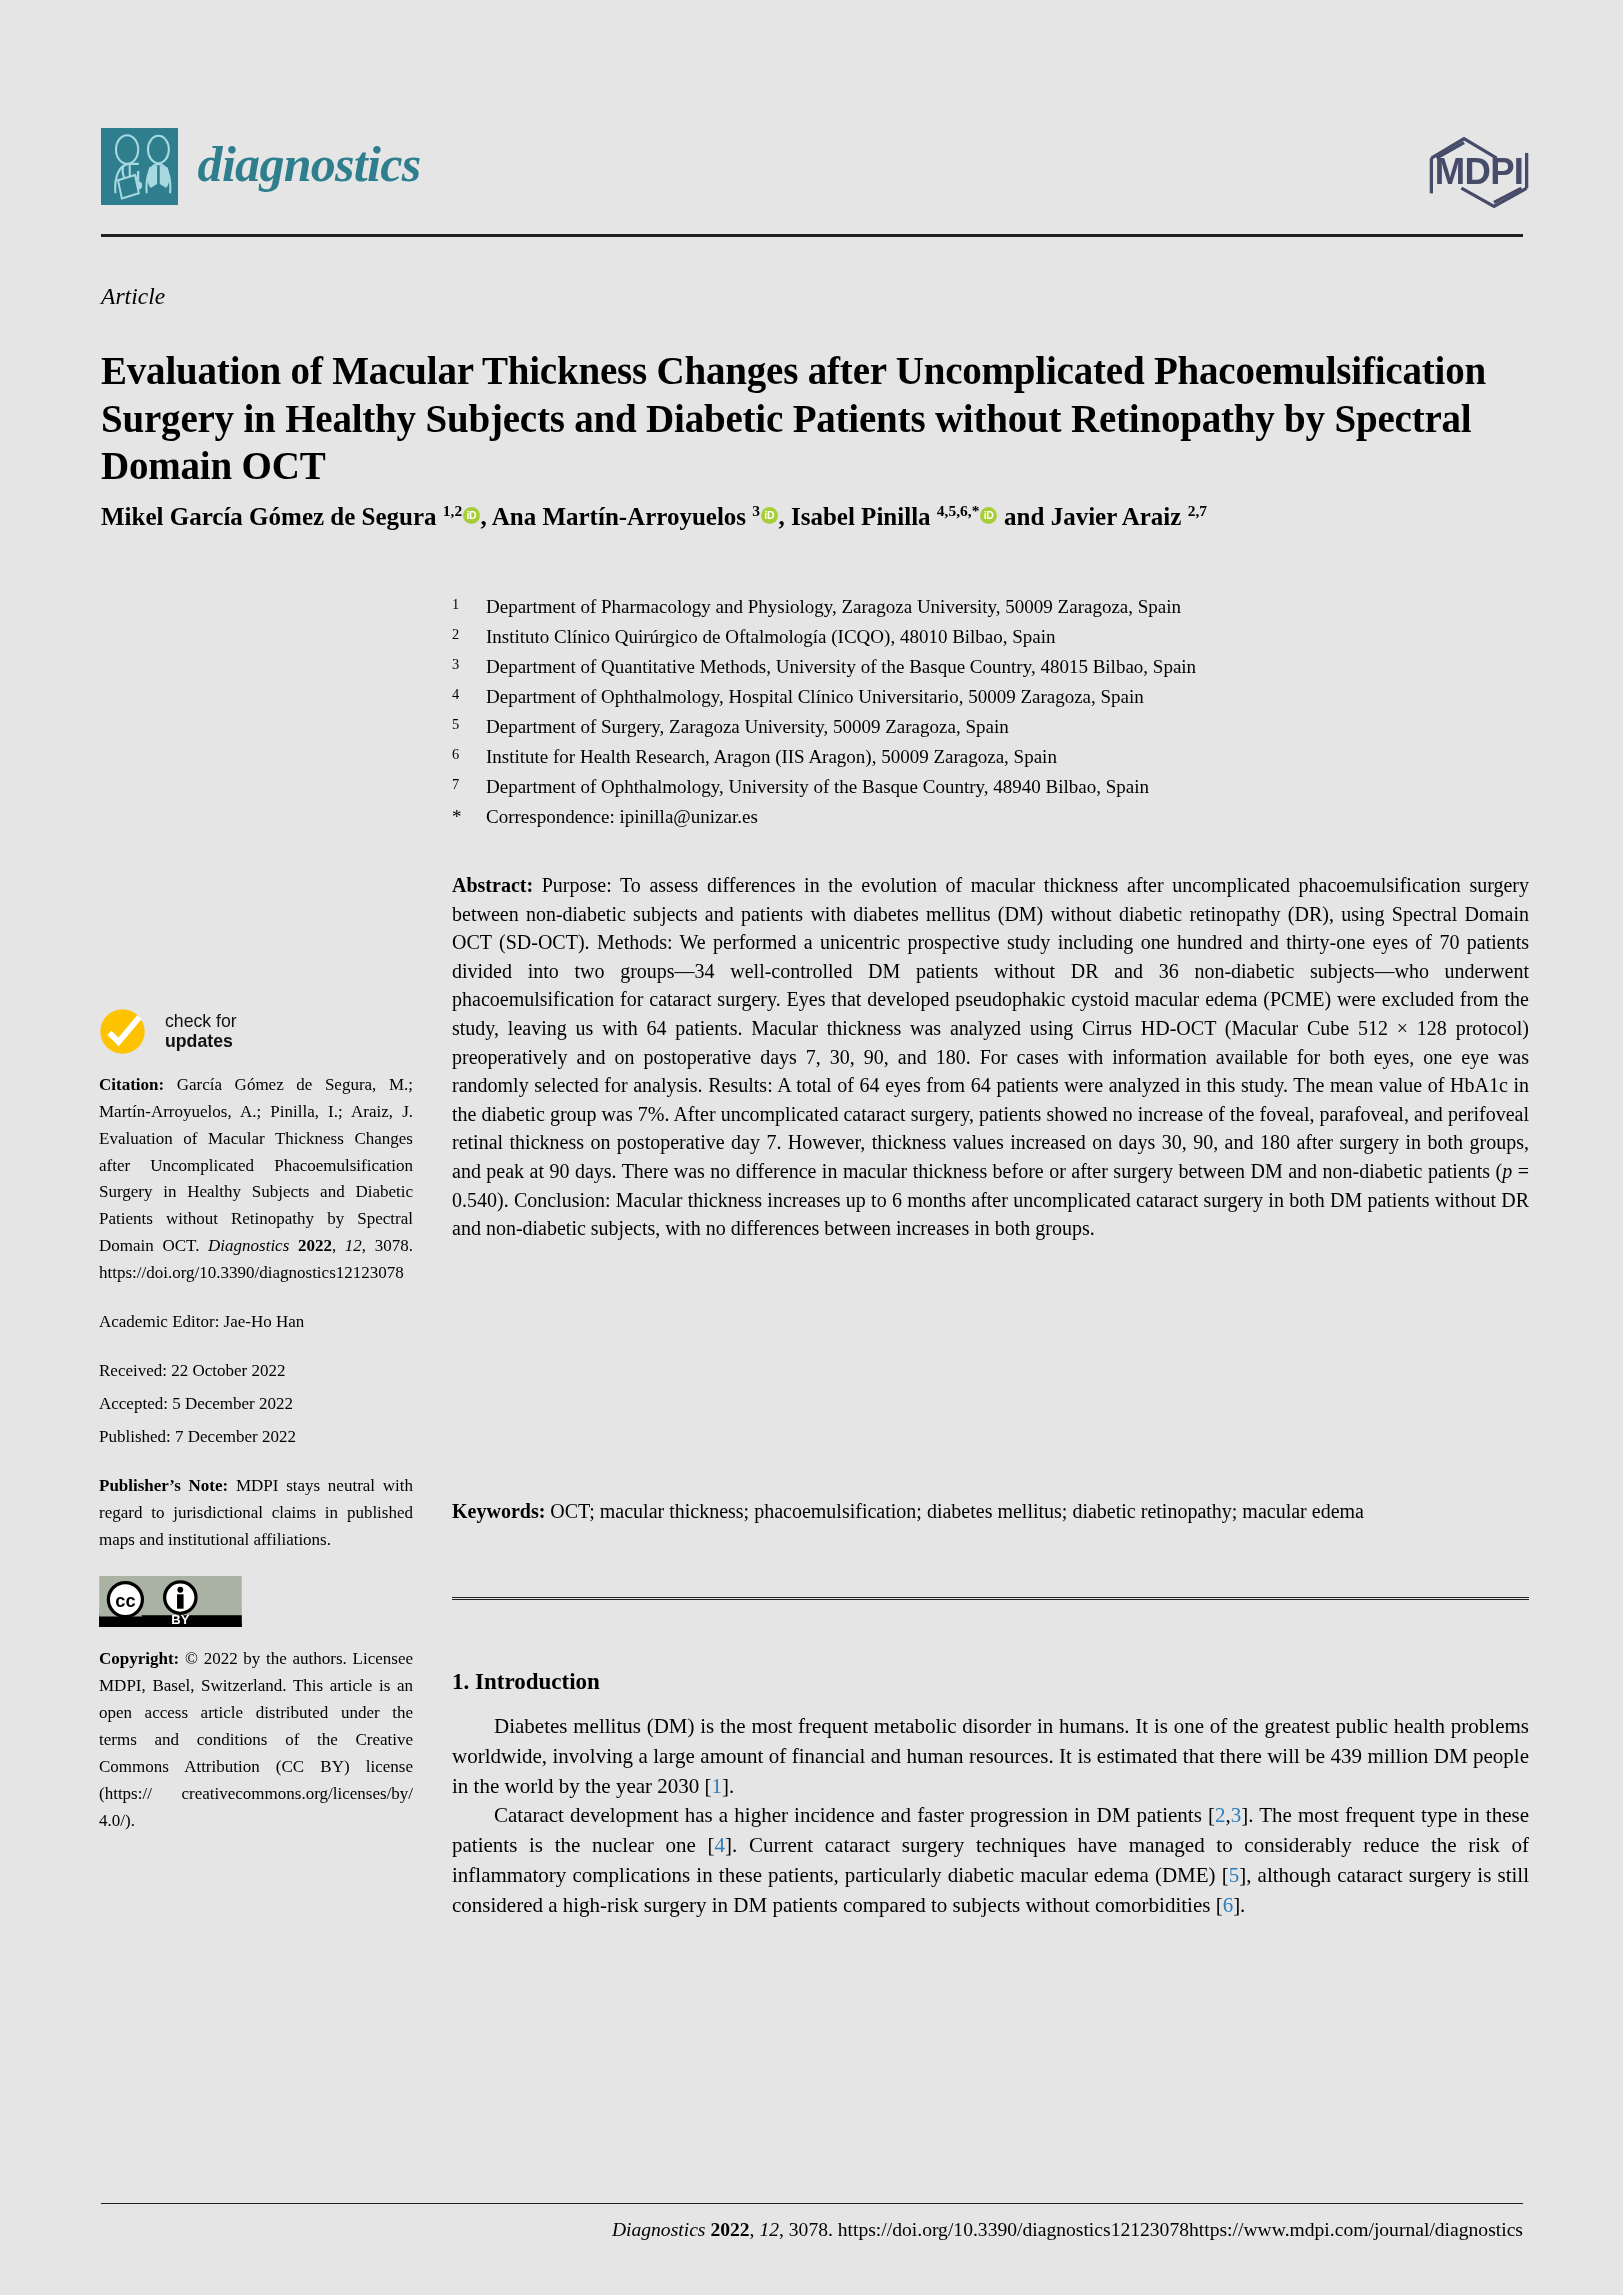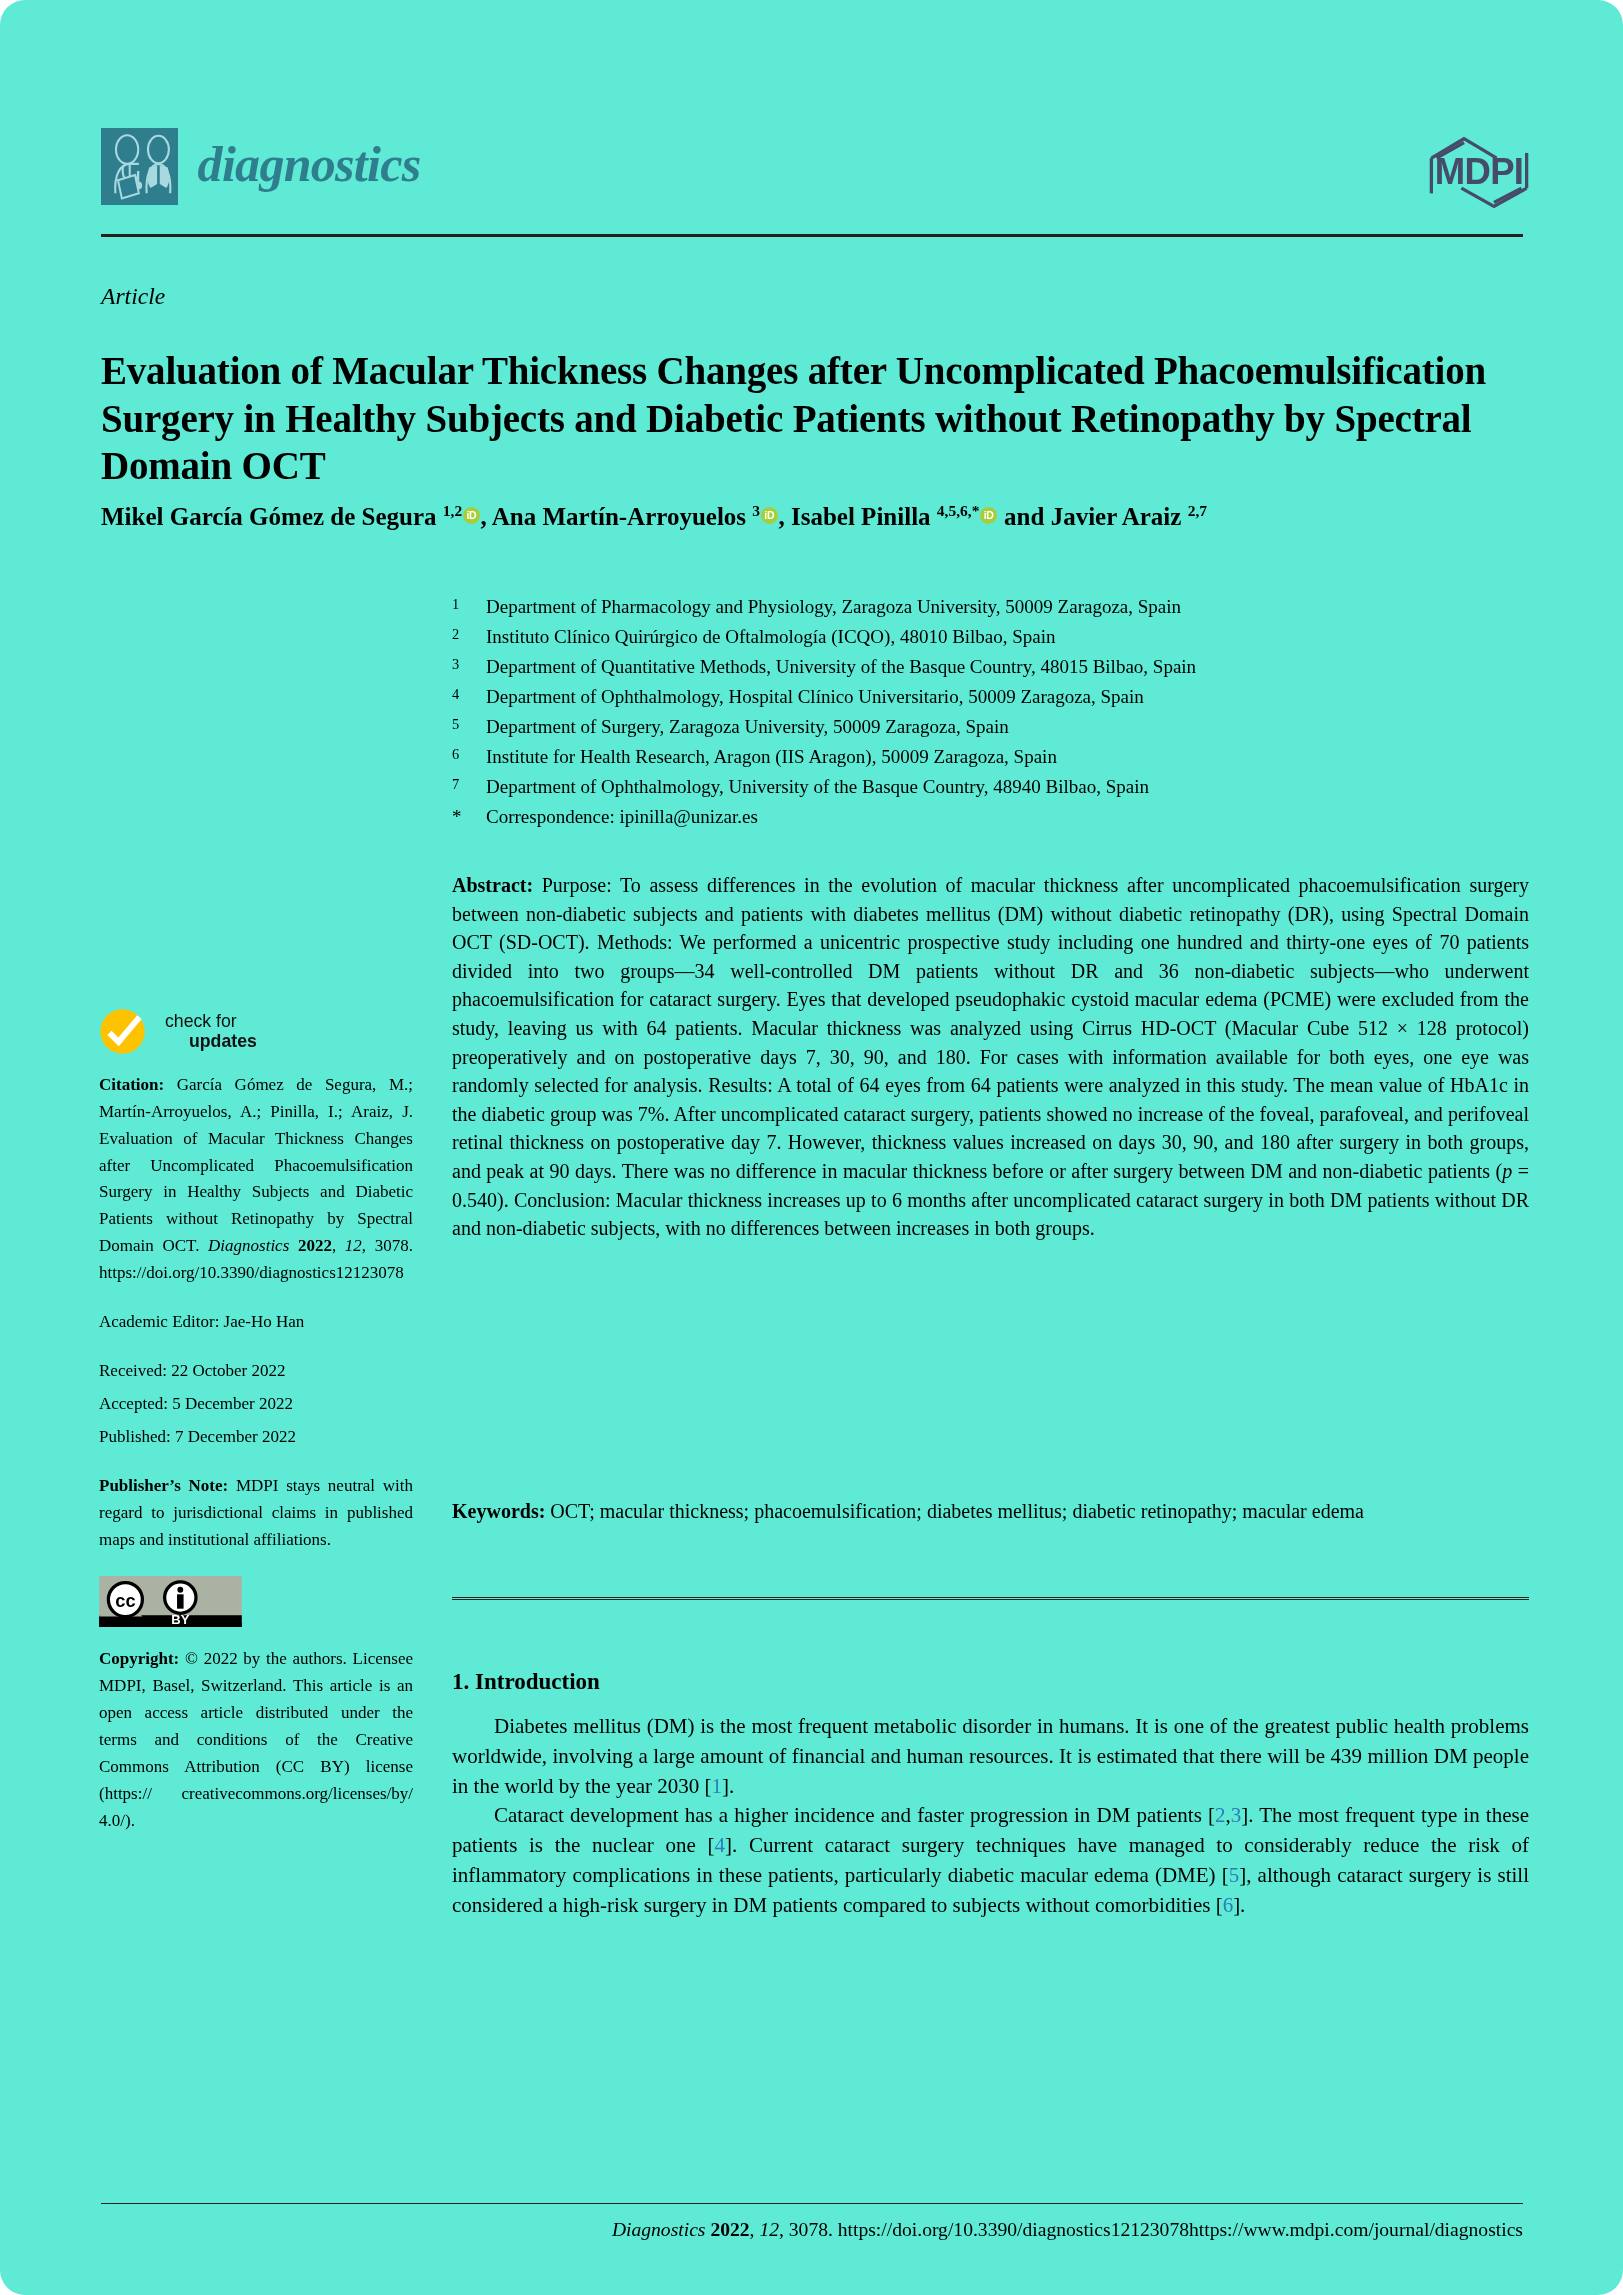--- a/index.html
+++ b/index.html
@@ -14,22 +14,21 @@
     font-family: "Liberation Serif", serif;
     color: #000000;
     overflow: hidden;
   }
 
   .page {
     position: absolute;
     left: 0; top: 0;
     width: 1623px;
     height: 2295px;
-    background: #5eead4;
-    border-radius: 25px;
+    background: #e5e5e5;
   }
 
   
   .header {
     position: absolute;
     left: 101px;
     top: 128px;
     width: 1440px;
     height: 105px;
   }
@@ -242,21 +241,21 @@
     flex: 0 0 47px;
     position: relative;
   }
   .cfu-text {
     font-family: "Liberation Sans", sans-serif;
     font-size: 17.7px;
     line-height: 1.12;
     color: #111;
   }
   .cfu-text .l1 { font-weight: 400; }
-  .cfu-text .l2 { font-weight: 700; margin-left: 24px; }
+  .cfu-text .l2 { font-weight: 700; }
 
   .cc-badge {
     width: 143px;
     height: 51px;
     margin: 15.7px 0 19.6px 0;
     position: relative;
   }
 
   
   .footer-rule {

